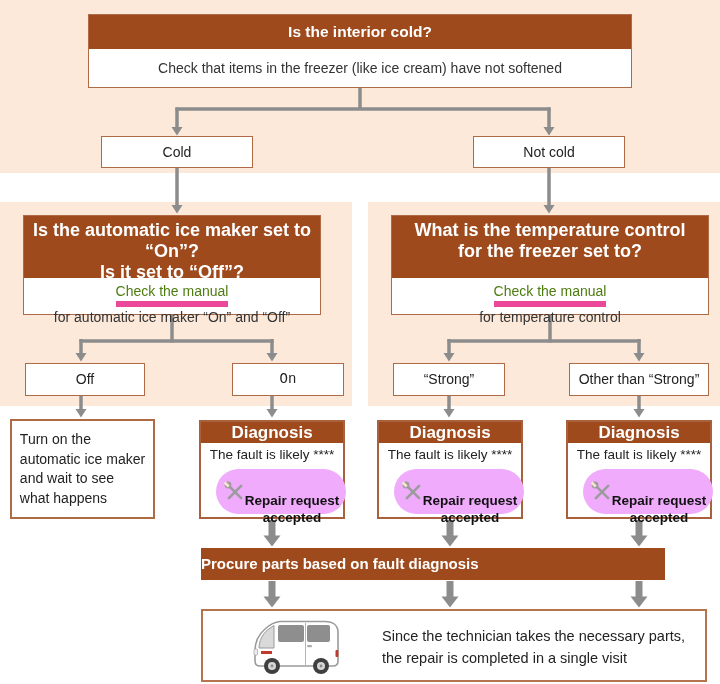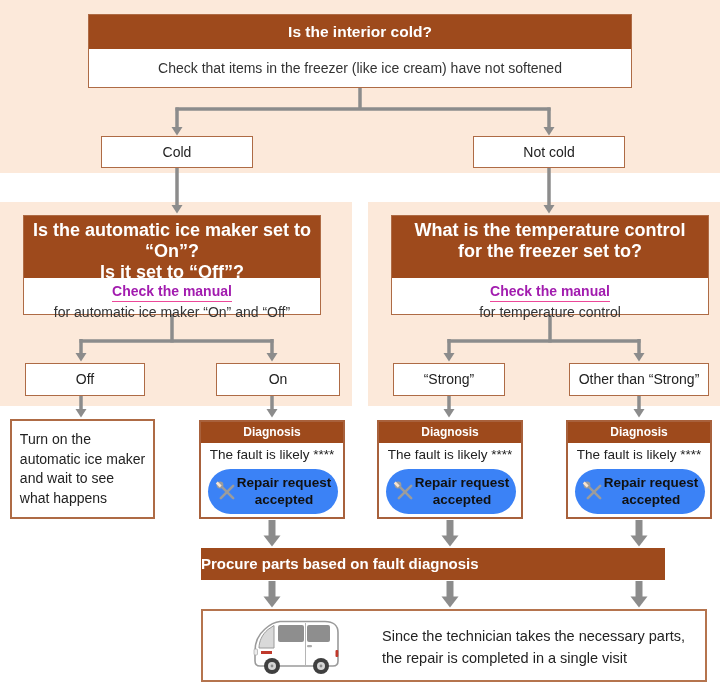--- a/index.html
+++ b/index.html
@@ -17,36 +17,36 @@
   .root-q{left:88px;top:14px;width:544px;height:74px;}
   .root-q .hdr{height:34px;line-height:34px;font-size:15.5px;}
   .root-q .note{height:38px;line-height:38px;text-align:center;font-size:14px;color:#333;}
   .small-box{height:33px;line-height:31px;text-align:center;font-size:14px;color:#222;}
   .cold-box{left:101px;top:136px;width:152px;height:32px;line-height:30px;}
   .notcold-box{left:473px;top:136px;width:152px;height:32px;line-height:30px;}
   .q-box .hdr{height:62px;font-size:18px;line-height:21px;padding-top:4px;box-sizing:border-box;white-space:pre-line;}
   .q-left{left:23px;top:215px;width:298px;height:100px;}
   .q-right{left:391px;top:215px;width:318px;height:100px;}
   .q-body{height:50px;text-align:center;font-size:14px;padding-top:4px;box-sizing:border-box;}
-  .manual-link{display:inline-block;color:#a21caf;border-bottom:1px solid #ec4899;line-height:19px;cursor:pointer;font-weight:bold;}
+  .manual-link{display:inline-block;color:#4d7c0f;border-bottom:6px solid #ec4899;line-height:19px;cursor:pointer;}
   .q-note{color:#333;line-height:20px;}
   .opt-off{left:25px;top:363px;width:120px;}
-  .opt-on{left:216px;top:363px;width:124px;}
+  .opt-on{left:232px;top:363px;width:112px;font-family:Liberation Mono, monospace;}
   .opt-strong{left:393px;top:363px;width:112px;}
   .opt-other{left:569px;top:363px;width:140px;}
   .action-box{left:10px;top:419px;width:145px;height:100px;border-width:2px;
     font-size:14px;line-height:19.5px;white-space:pre-line;
     display:flex;align-items:center;justify-content:center;color:#222;}
   .diag{width:146px;height:99px;top:420px;border-width:2px;border-color:#A8613C;}
   .diag1{left:199px;} .diag2{left:377px;} .diag3{left:566px;}
-  .diag .hdr{height:21px;line-height:21px;font-size:12px;}
+  .diag .hdr{height:21px;line-height:21px;font-size:17px;}
   .diag .fault{text-align:center;font-size:13.5px;color:#222;line-height:24px;}
-  .pill{position:absolute;left:7px;top:47px;width:130px;height:45px;background:#3b82f6;
+  .pill{position:absolute;left:15px;top:47px;width:130px;height:45px;background:#f0abfc;
     border-radius:23px;text-align:center;font-weight:bold;font-size:13.5px;line-height:17px;
-    padding-top:5px;padding-left:22px;box-sizing:border-box;white-space:pre-line;color:#111;}
+    padding-top:23px;padding-left:22px;box-sizing:border-box;white-space:pre-line;color:#111;}
   .pill svg{position:absolute;left:6px;top:10px;}
   .procure-bar{position:absolute;left:201px;top:548px;width:464px;height:32px;background:#9E4A1C;
     color:#fff;font-weight:bold;font-size:15px;text-align:left;line-height:32px;z-index:2;}
   .visit-box{left:201px;top:609px;width:506px;height:73px;border-width:2px;border-color:#B5744E;}
   .visit-text{position:absolute;left:179px;top:14px;font-size:14.5px;line-height:22px;
     white-space:pre-line;color:#222;}
   .van{position:absolute;left:42px;top:4px;}
 </style>
 </head>
 <body>

